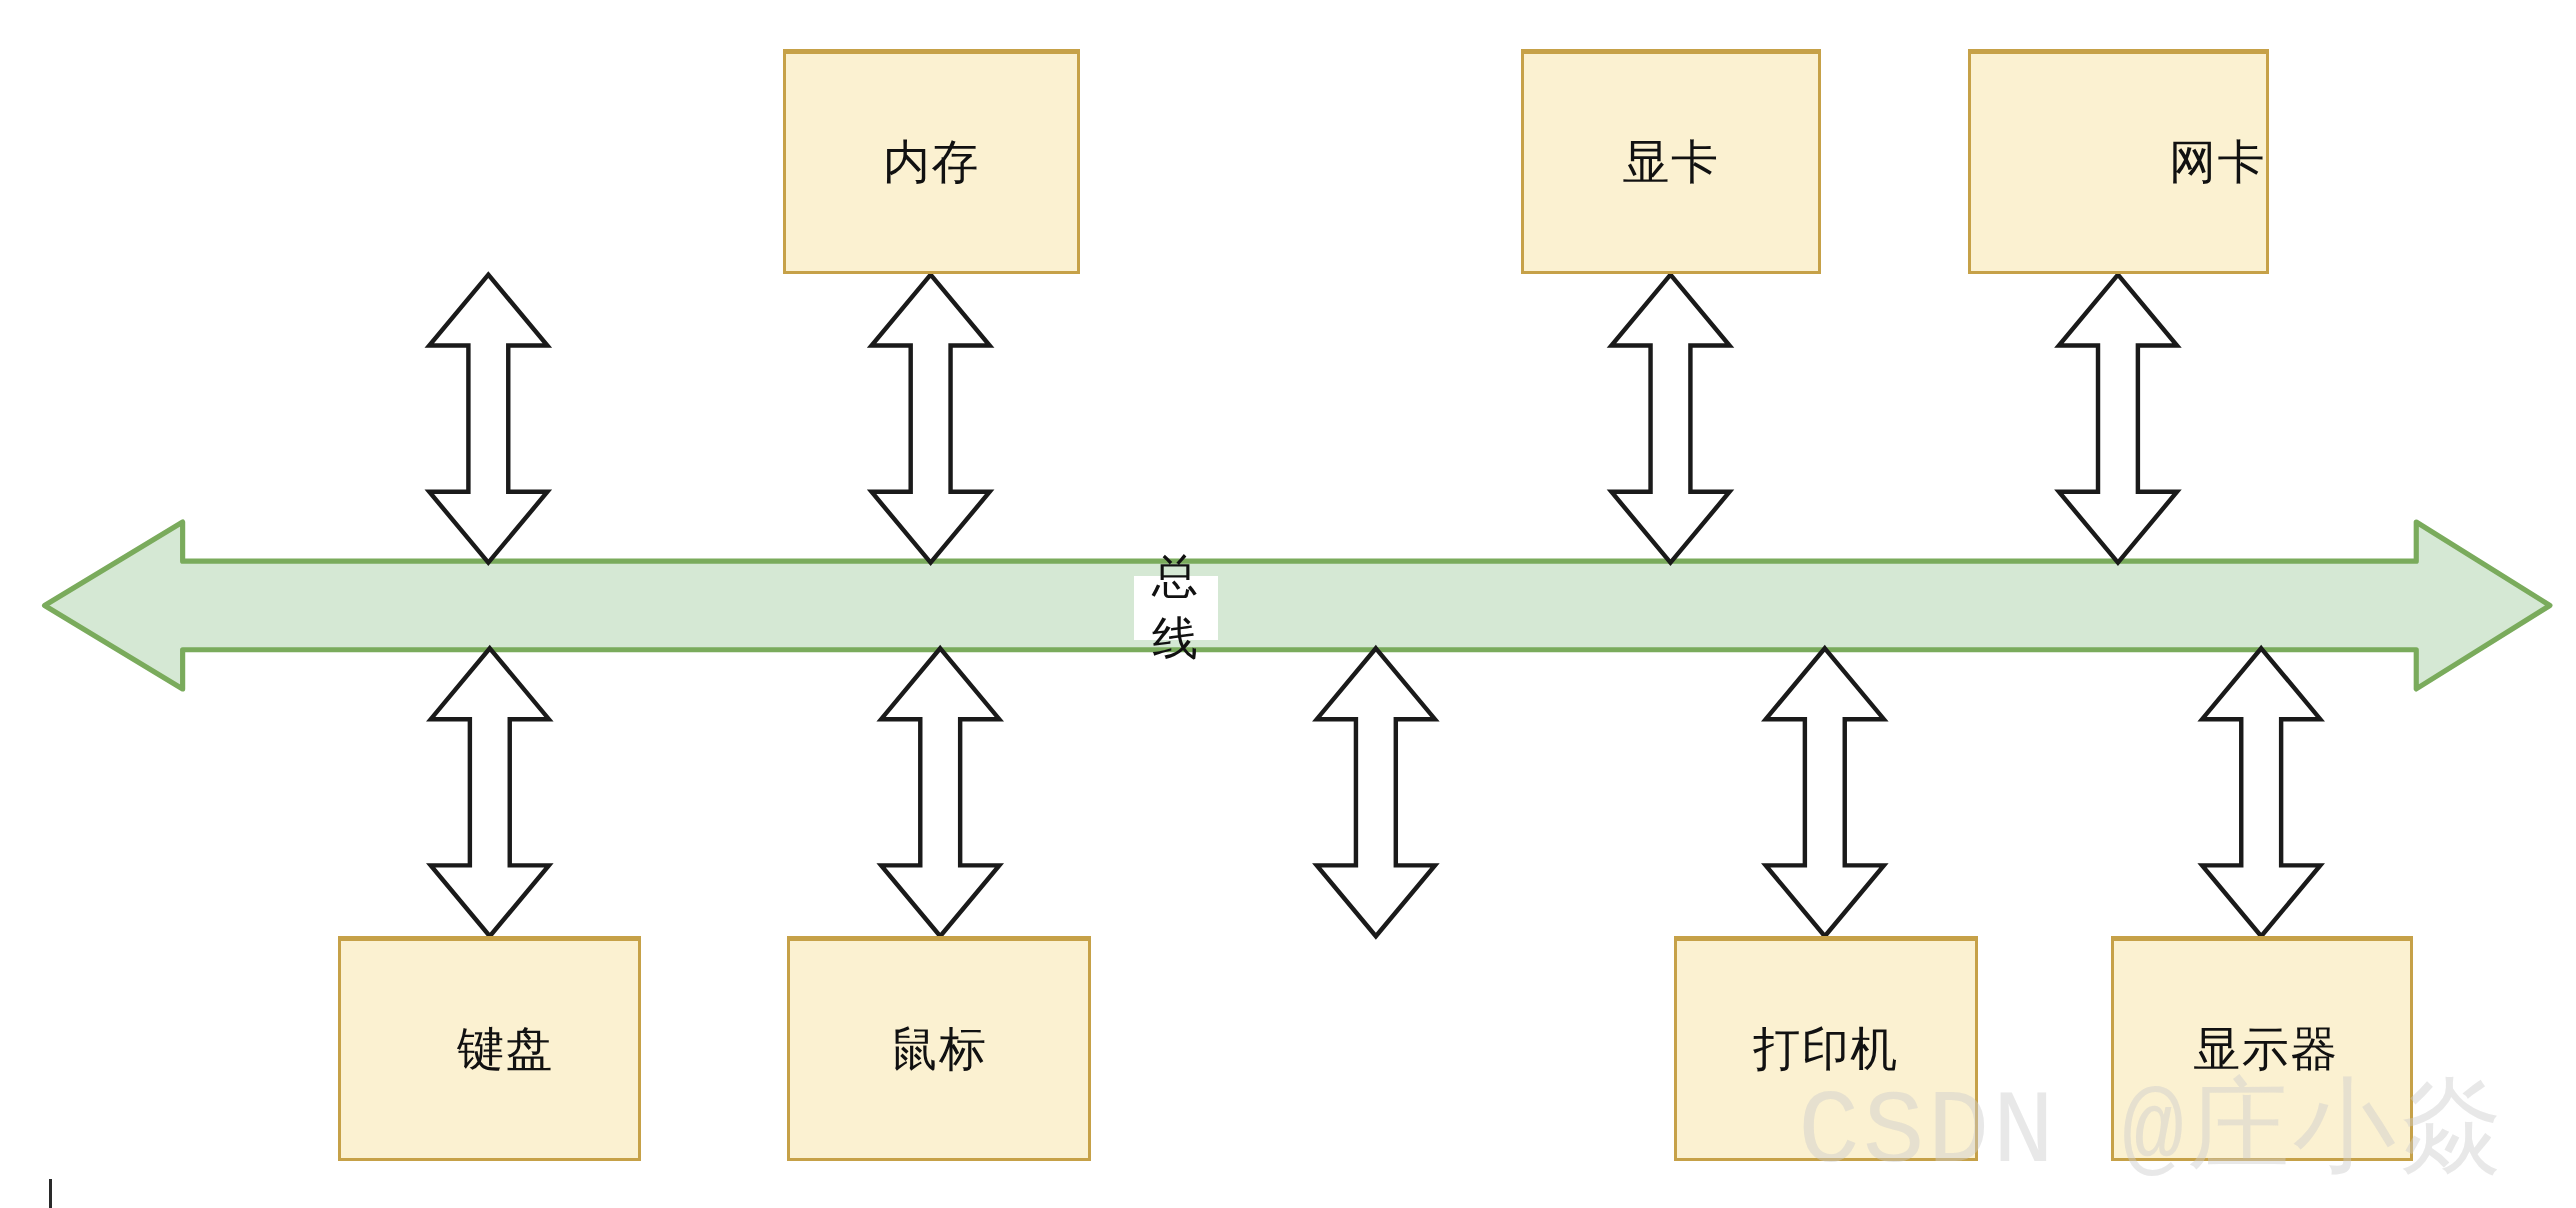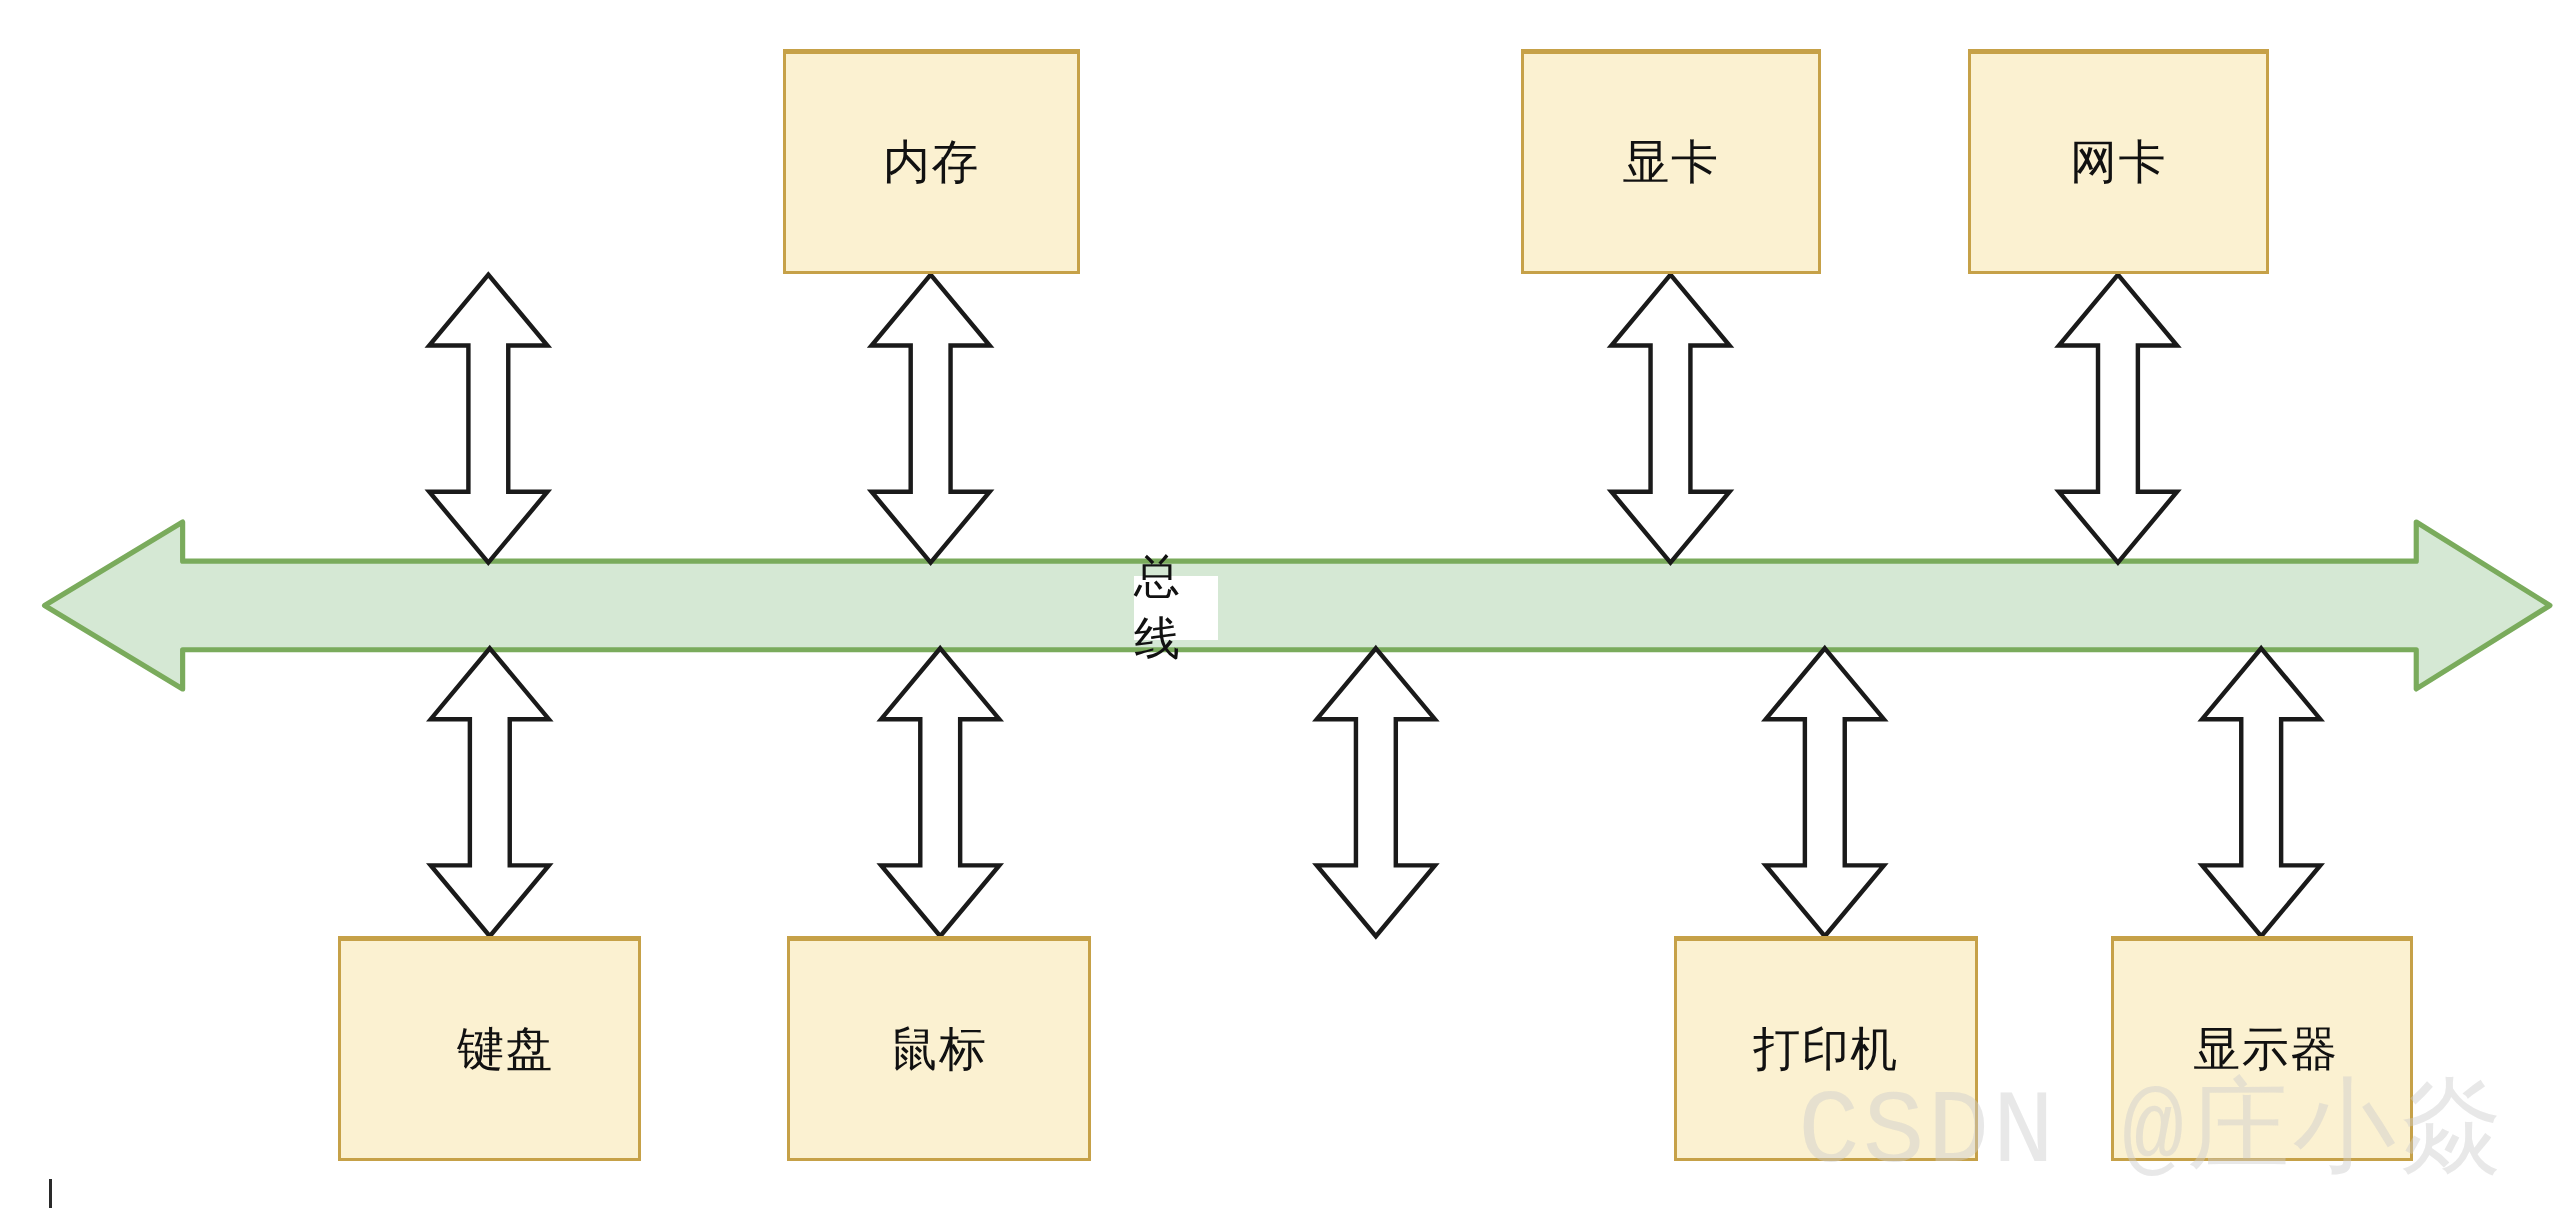--- a/index.html
+++ b/index.html
@@ -44,20 +44,21 @@
     width: 84px;
     height: 64px;
     background: var(--bus-label-bg, #ffffff);
     display: flex;
     align-items: center;
     justify-content: center;
     z-index: 8;
     color: var(--text-color, #111111);
     font-size: 46px;
     letter-spacing: 2.2px;
+    text-align: center;
   }
   .watermark {
     position: absolute;
     left: 1798px;
     top: 1072px;
     z-index: 50;
     font-size: 103px;
     line-height: 1.2;
     white-space: nowrap;
     color: var(--watermark-color, rgba(203,203,203,0.45));
@@ -93,21 +94,21 @@
         <polygon points="3062,878 3142,974 3089,974 3089,1172 3142,1172 3062,1268 2982,1172 3035,1172 3035,974 2982,974" style="fill:var(--arrow-fill,#fff); stroke:var(--arrow-stroke,#1A1A1A); stroke-width:6; stroke-linejoin:miter;"></polygon>
       </g>
   </svg>
 
   <div class="node node-top" style="left:783px; width:297px;">
     <span>内存</span>
   </div>
   <div class="node node-top" style="left:1521px; width:300px;">
     <span>显卡</span>
   </div>
-  <div class="node node-top" style="left:1968px; width:301px;">
+  <div class="node node-top" style="left:1968px; width:301px;justify-content:flex-end;">
     <span>网卡</span>
   </div>
 
   <div class="node node-bottom" style="left:338px;  width:303px;padding-left:32px;">
     <span>键盘</span>
   </div>
   <div class="node node-bottom" style="left:787px; width:304px;">
     <span>鼠标</span>
   </div>
   <div class="node node-bottom" style="left:1674px; width:304px;">

